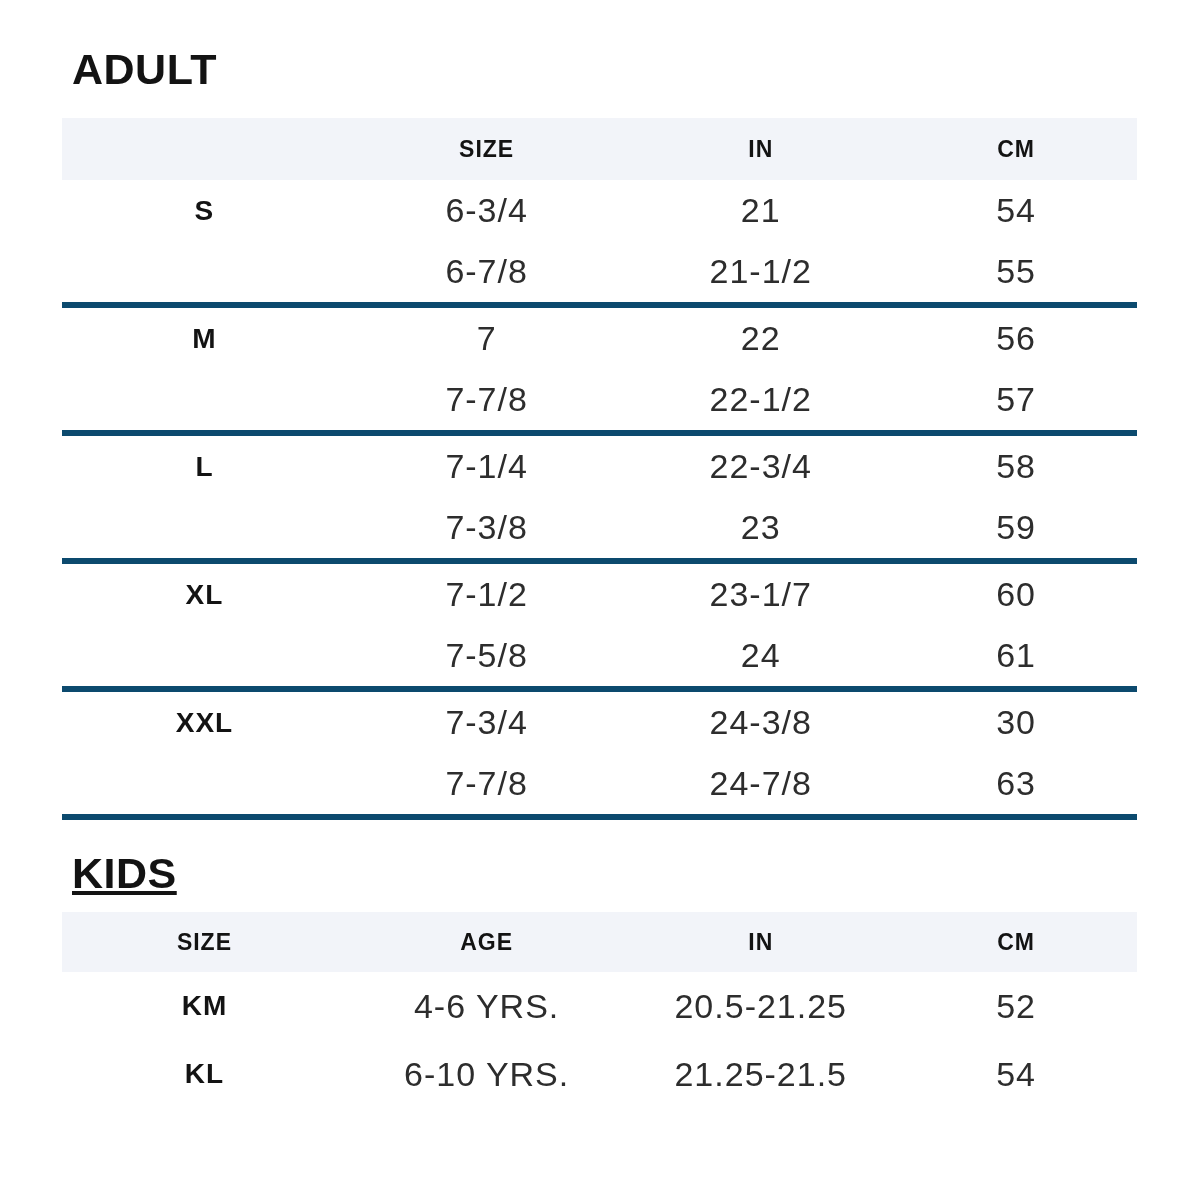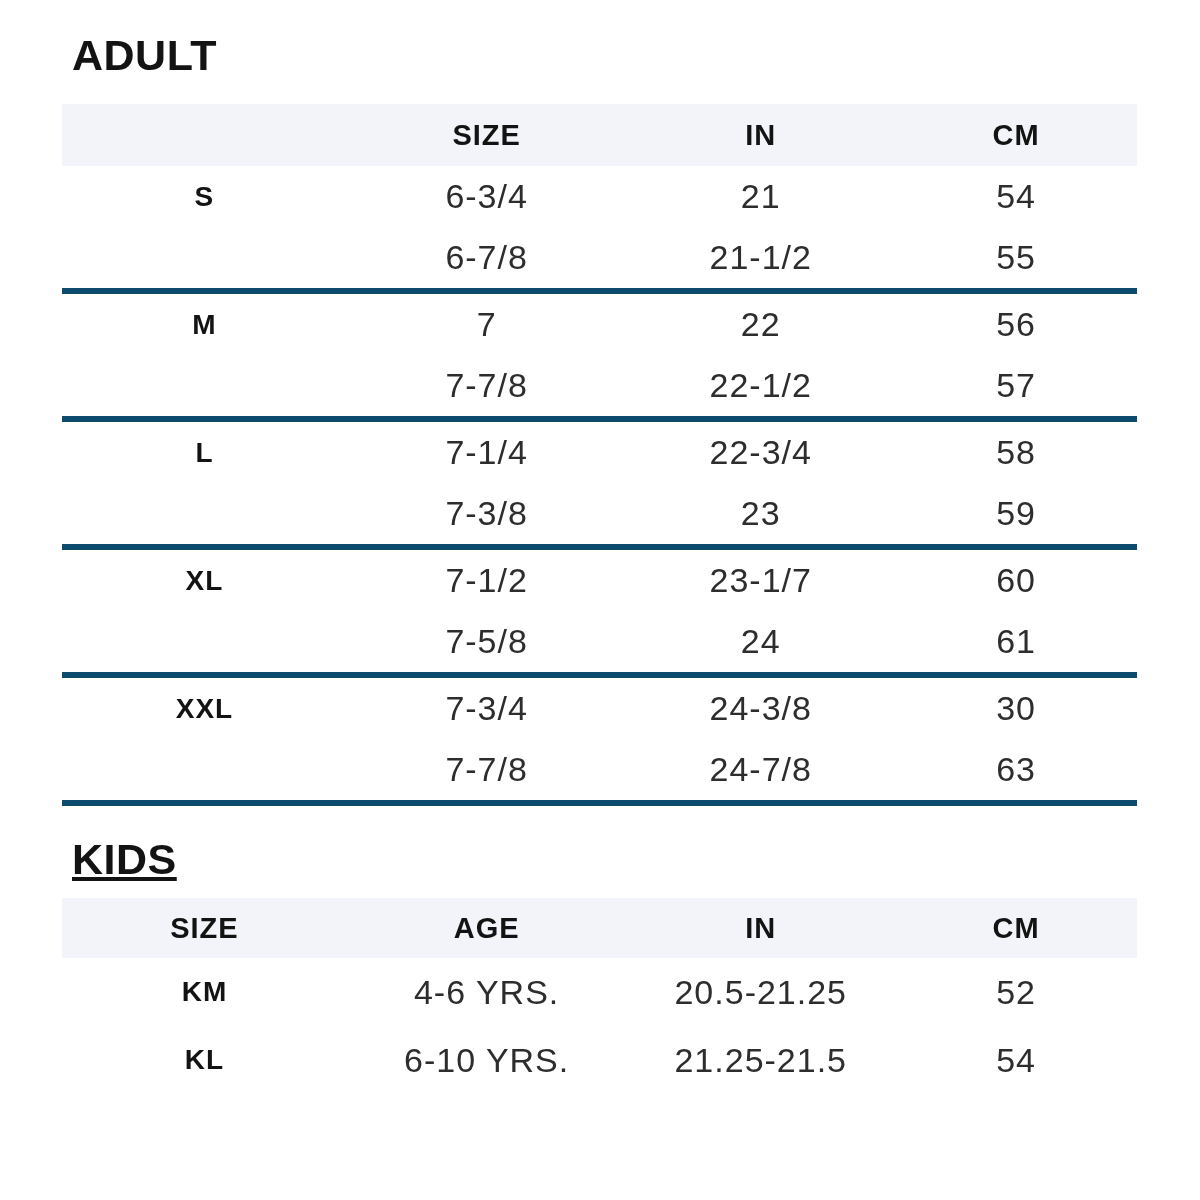--- a/index.html
+++ b/index.html
@@ -5,21 +5,21 @@
   html, body {
     margin: 0;
     padding: 0;
     background: #ffffff;
     width: 1200px;
     height: 1200px;
     font-family: "Liberation Sans", sans-serif;
     -webkit-font-smoothing: antialiased;
   }
   .wrap {
-    padding-top: 32px;
+    padding-top: 46px;
     margin-left: 62px;
     width: 1075px;
   }
   .section-title {
     font-size: 43px;
     font-weight: 900;
     letter-spacing: 0.5px;
     color: #131313;
     line-height: 46px;
     margin: 0 0 26px 10px;
@@ -33,21 +33,21 @@
     width: 100%;
     border-collapse: collapse;
     table-layout: fixed;
   }
   col.c1 { width: 26.5%; }
   col.c2 { width: 26%; }
   col.c3 { width: 25%; }
   col.c4 { width: 22.5%; }
   th {
     background: #F2F4F9;
-    font-size: 29px;
+    font-size: 23px;
     font-weight: 800;
     letter-spacing: 1px;
     color: #131313;
     text-align: center;
     vertical-align: middle;
     height: 62px;
     padding: 0;
   }
   table.kids-table th { height: 60px; }
   td {

